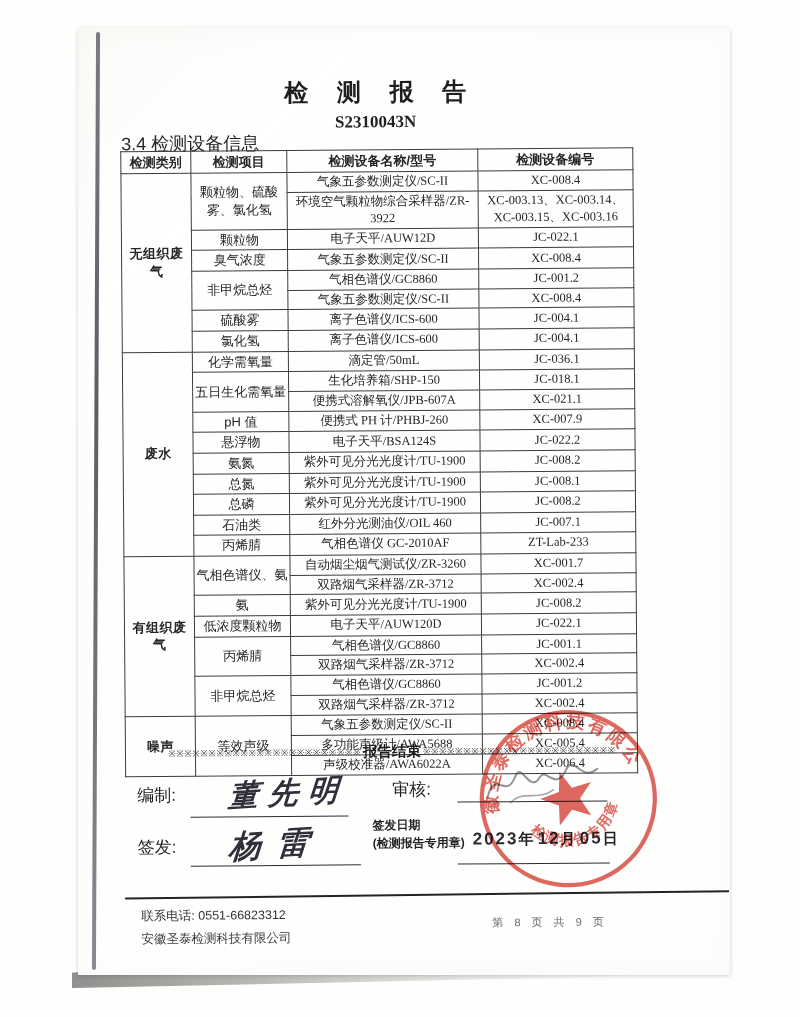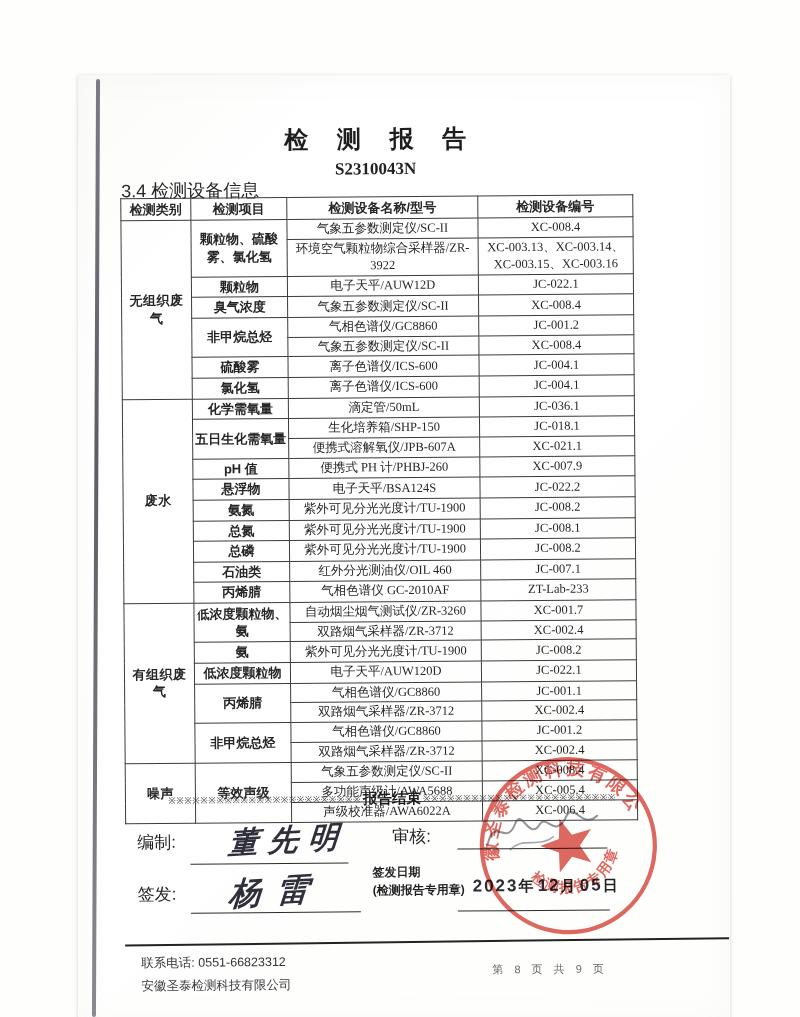--- a/index.html
+++ b/index.html
@@ -3,21 +3,21 @@
 <meta charset="utf-8">
 <style>
   * { margin:0; padding:0; box-sizing:border-box; }
   html,body { width:800px; height:1017px; }
   body {
     font-family:"Liberation Sans", sans-serif;
     background:#fefefd;
     position:relative; overflow:hidden;
     color:#2b2b2b;
   }
-  .stage { position:absolute; inset:0;margin-top:47px; }
+  .stage { position:absolute; inset:0; }
 
   
   .bottom-shadow {
     position:absolute; left:72px; top:962px; width:560px; height:26px;
     background:linear-gradient(90deg,#8f8f8d 0%, #b5b5b2 30%, #e8e8e6 70%, #fbfbfa 100%);
     clip-path:polygon(0 40%, 100% 0, 100% 55%, 0 100%);
   }
 
   .paper {
     position:absolute; left:78px; top:28px; width:652px; height:947px;
@@ -52,21 +52,21 @@
   table.equip col.c1 { width:70px; }
   table.equip col.c2 { width:96px; }
   table.equip col.c3 { width:191px; }
   table.equip col.c4 { width:155px; }
   table.equip th, table.equip td {
     border:1px solid #3c3c3c; text-align:center; vertical-align:middle;
     padding:1px 2px; line-height:1.35; height:19px; overflow:hidden;
   }
   table.equip th { font-weight:600; height:22px; font-size:13px; }
   td.cat { font-weight:600; font-size:13px; letter-spacing:0.5px; }
-  td.item { font-weight:700; font-size:13px;border-radius:23px; }
+  td.item { font-weight:400; font-size:13px;border-radius:23px; }
   td.equipname, td.equipno { font-family:"Liberation Serif", serif; font-size:12.5px; }
 
   .end-divider {
     position:absolute; left:46px; top:714px; width:532px;
     display:flex; align-items:center; justify-content:center; white-space:nowrap;
   }
   .end-divider .marks { font-size:9px; color:#4c4c4c; letter-spacing:0.5px; overflow:hidden; }
   .end-divider .label { font-size:14.5px; font-weight:bold; color:#1d1d1d; padding:0 2px; }
 
   .sig-label { position:absolute; font-size:17px; font-weight:normal; color:#1f1f1f; }
@@ -215,21 +215,21 @@
               <td class="equipname">红外分光测油仪/OIL 460</td>
               <td class="equipno">JC-007.1</td>
             </tr>
             <tr>
               <td class="item" rowspan="1">丙烯腈</td>
               <td class="equipname">气相色谱仪 GC-2010AF</td>
               <td class="equipno">ZT-Lab-233</td>
             </tr>
             <tr>
               <td class="cat" rowspan="8">有组织废气</td>
-              <td class="item" rowspan="2">低浓度颗粒物、氨</td>
+              <td class="item" rowspan="2">气相色谱仪、氨</td>
               <td class="equipname">自动烟尘烟气测试仪/ZR-3260</td>
               <td class="equipno">XC-001.7</td>
             </tr>
             <tr>
               <td class="equipname">双路烟气采样器/ZR-3712</td>
               <td class="equipno">XC-002.4</td>
             </tr>
             <tr>
               <td class="item" rowspan="1">氨</td>
               <td class="equipname">紫外可见分光光度计/TU-1900</td>

